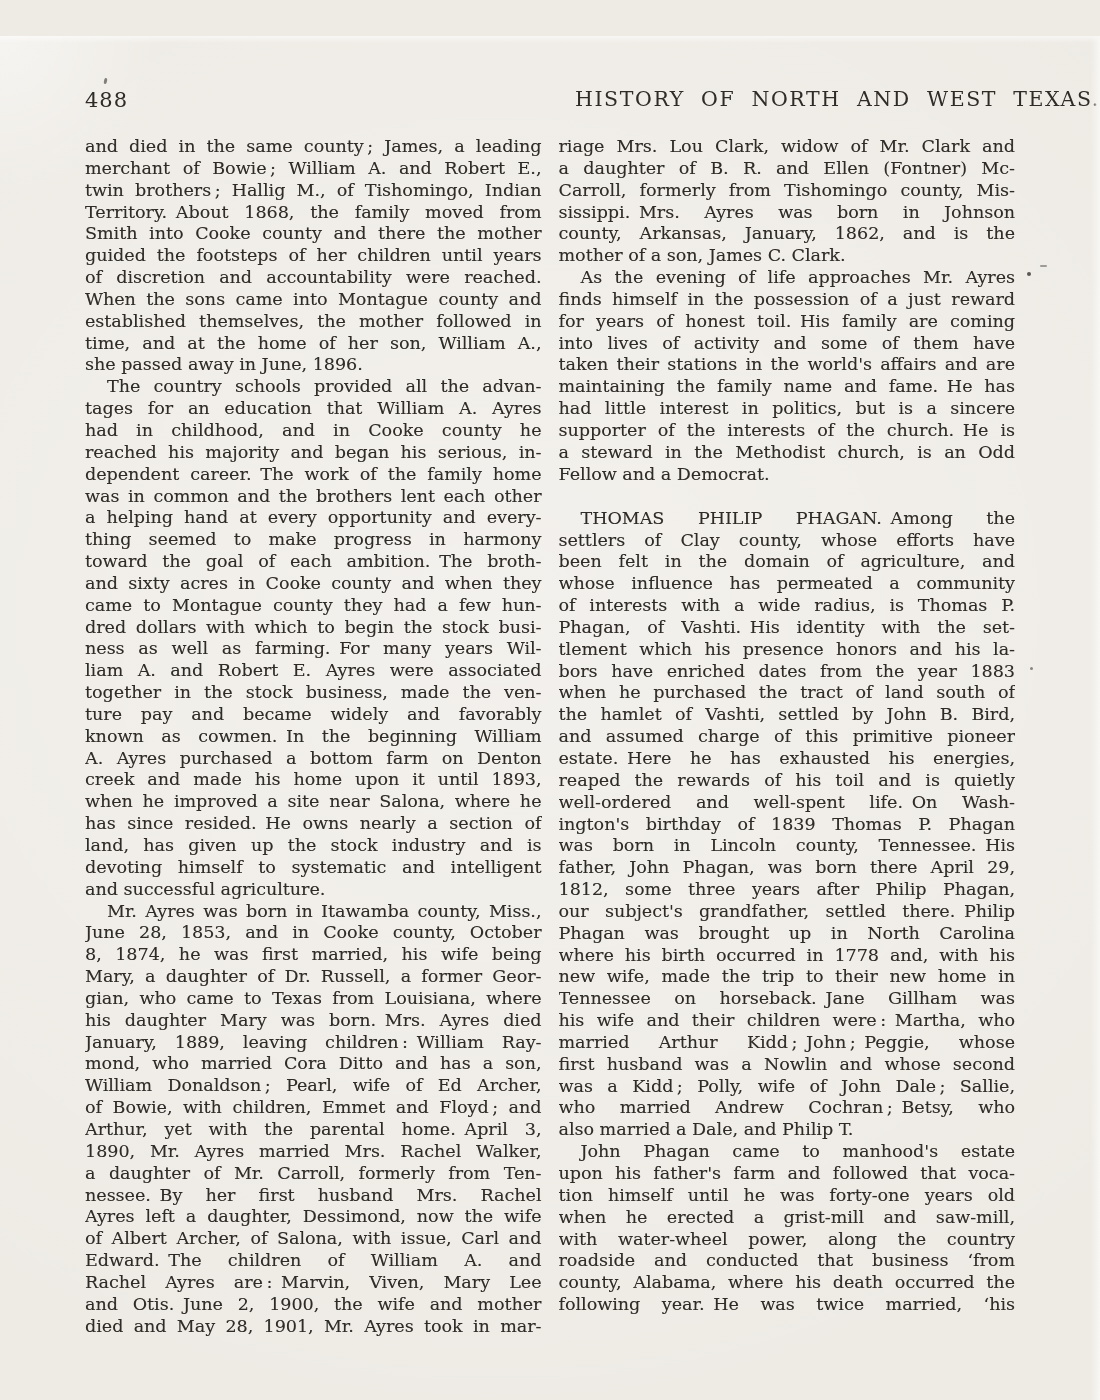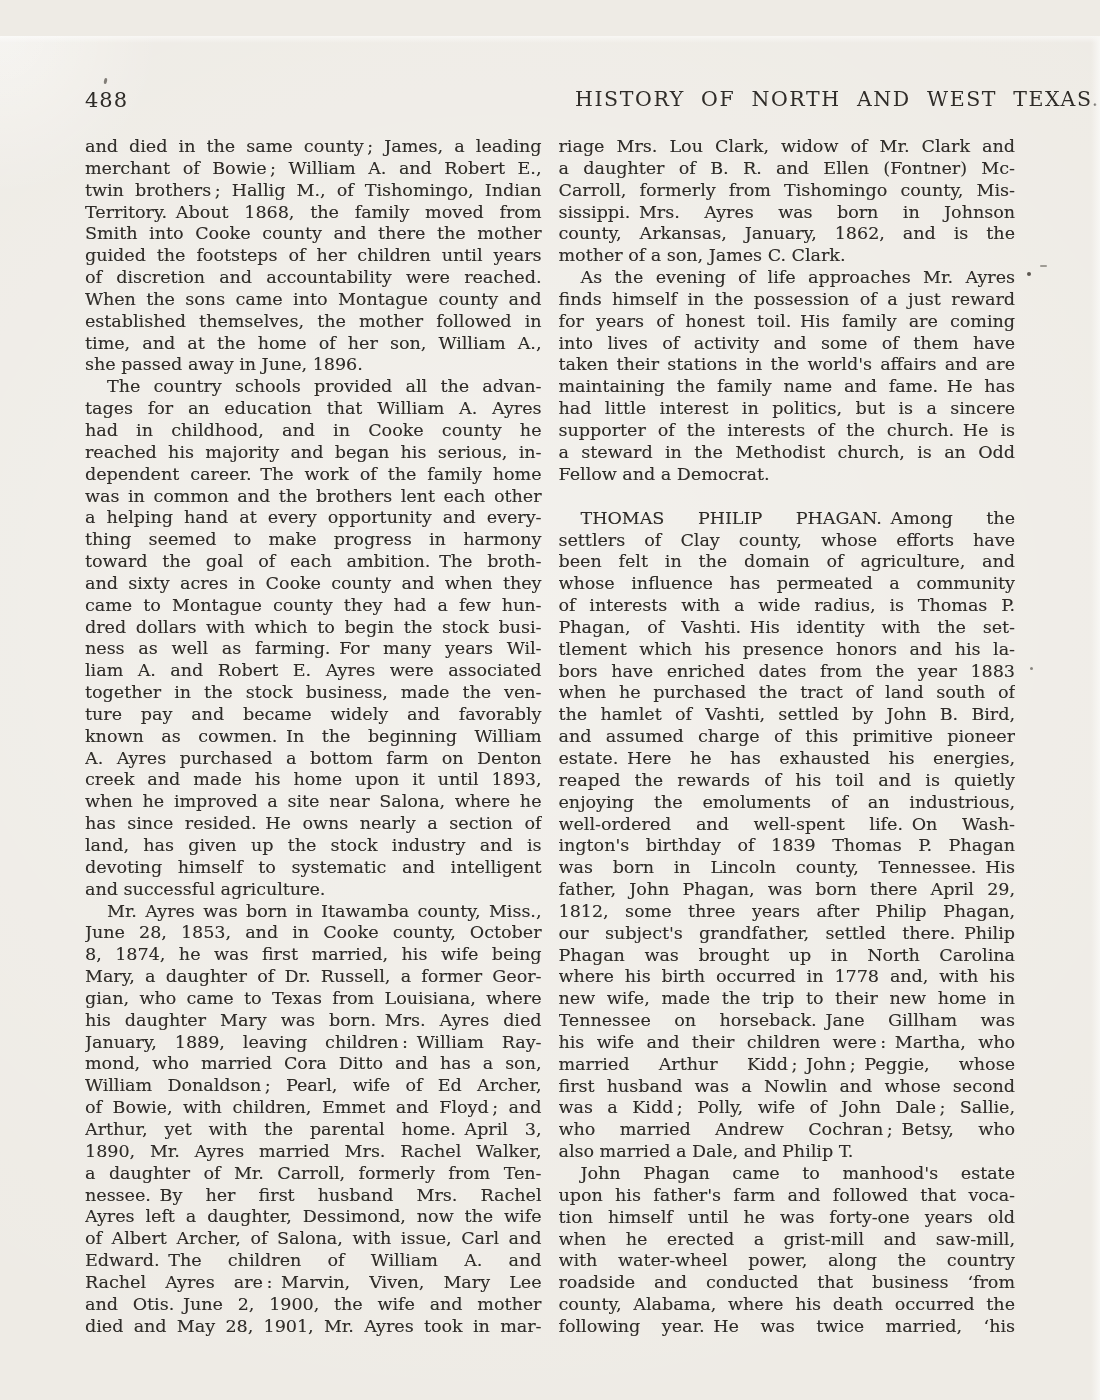--- a/index.html
+++ b/index.html
@@ -147,21 +147,20 @@
         <div class="line">whose influence has permeated a community</div>
         <div class="line">of interests with a wide radius, is Thomas P.</div>
         <div class="line">Phagan, of Vashti. His identity with the set-</div>
         <div class="line">tlement which his presence honors and his la-</div>
         <div class="line">bors have enriched dates from the year 1883</div>
         <div class="line">when he purchased the tract of land south of</div>
         <div class="line">the hamlet of Vashti, settled by John B. Bird,</div>
         <div class="line">and assumed charge of this primitive pioneer</div>
         <div class="line">estate. Here he has exhausted his energies,</div>
         <div class="line">reaped the rewards of his toil and is quietly</div>
-        <div class="line">enjoying the emoluments of an industrious,</div>
         <div class="line">well-ordered and well-spent life. On Wash-</div>
         <div class="line">ington's birthday of 1839 Thomas P. Phagan</div>
         <div class="line">was born in Lincoln county, Tennessee. His</div>
         <div class="line">father, John Phagan, was born there April 29,</div>
         <div class="line">1812, some three years after Philip Phagan,</div>
         <div class="line">our subject's grandfather, settled there. Philip</div>
         <div class="line">Phagan was brought up in North Carolina</div>
         <div class="line">where his birth occurred in 1778 and, with his</div>
         <div class="line">new wife, made the trip to their new home in</div>
         <div class="line">Tennessee on horseback. Jane Gillham was</div>

